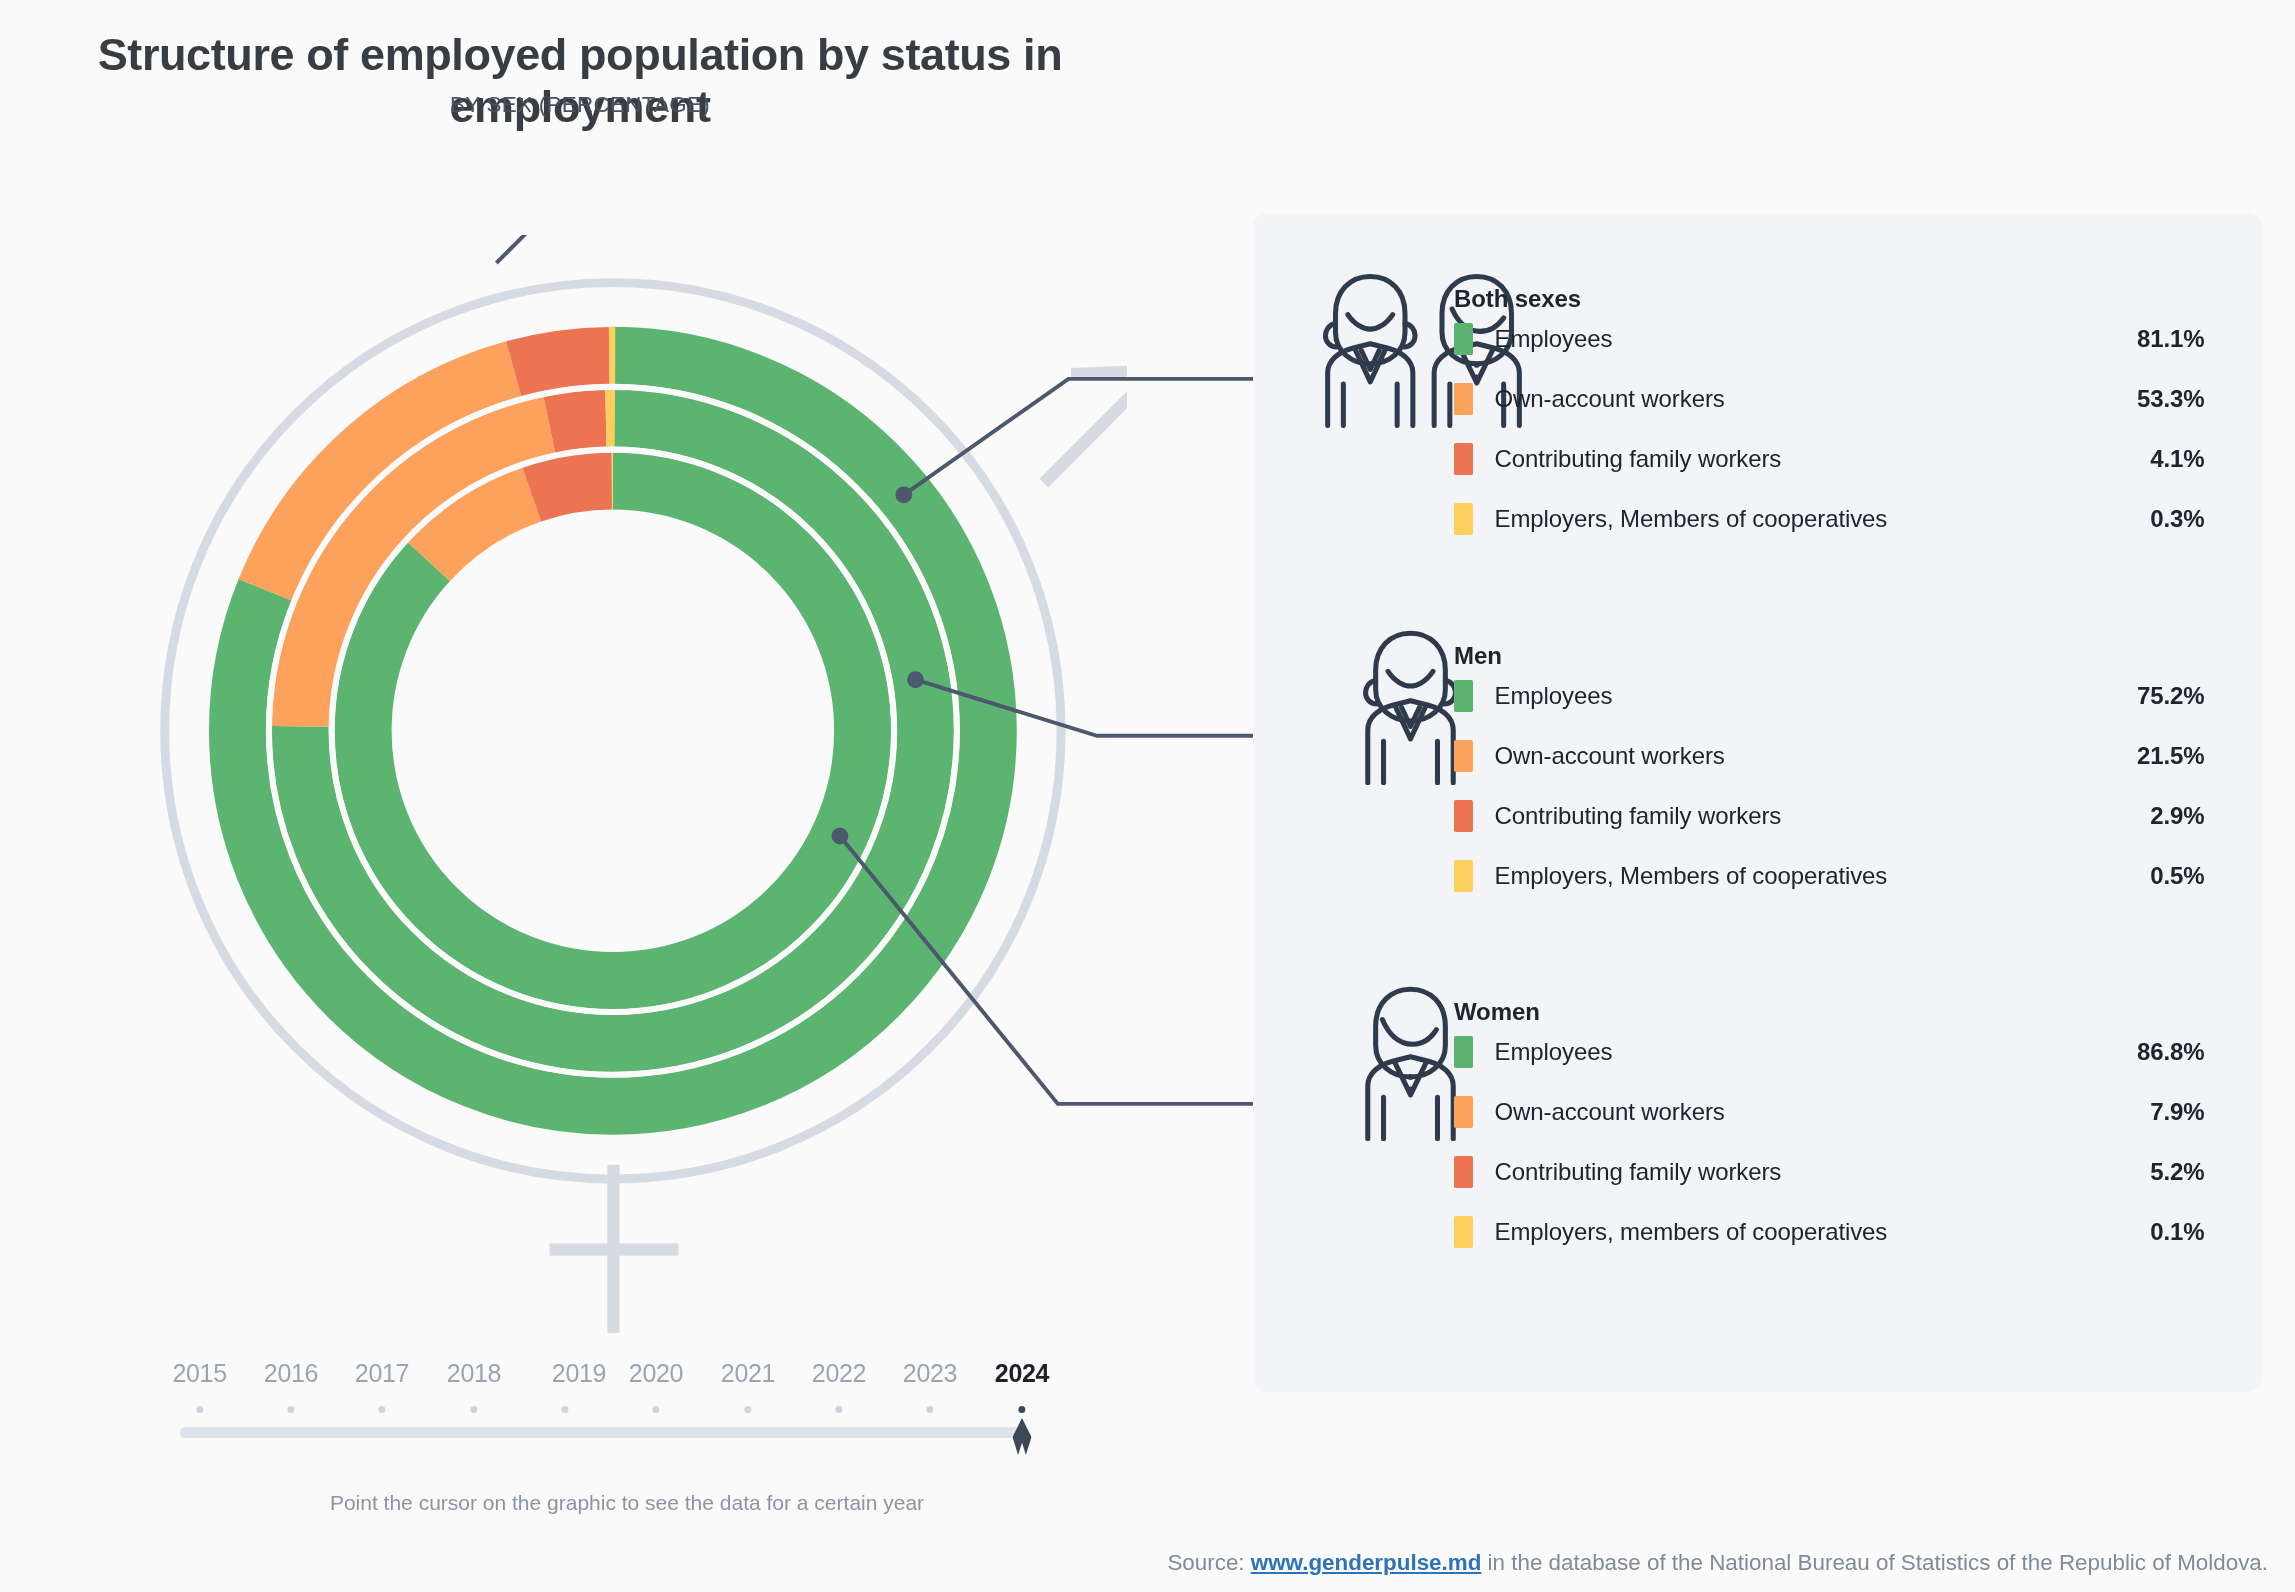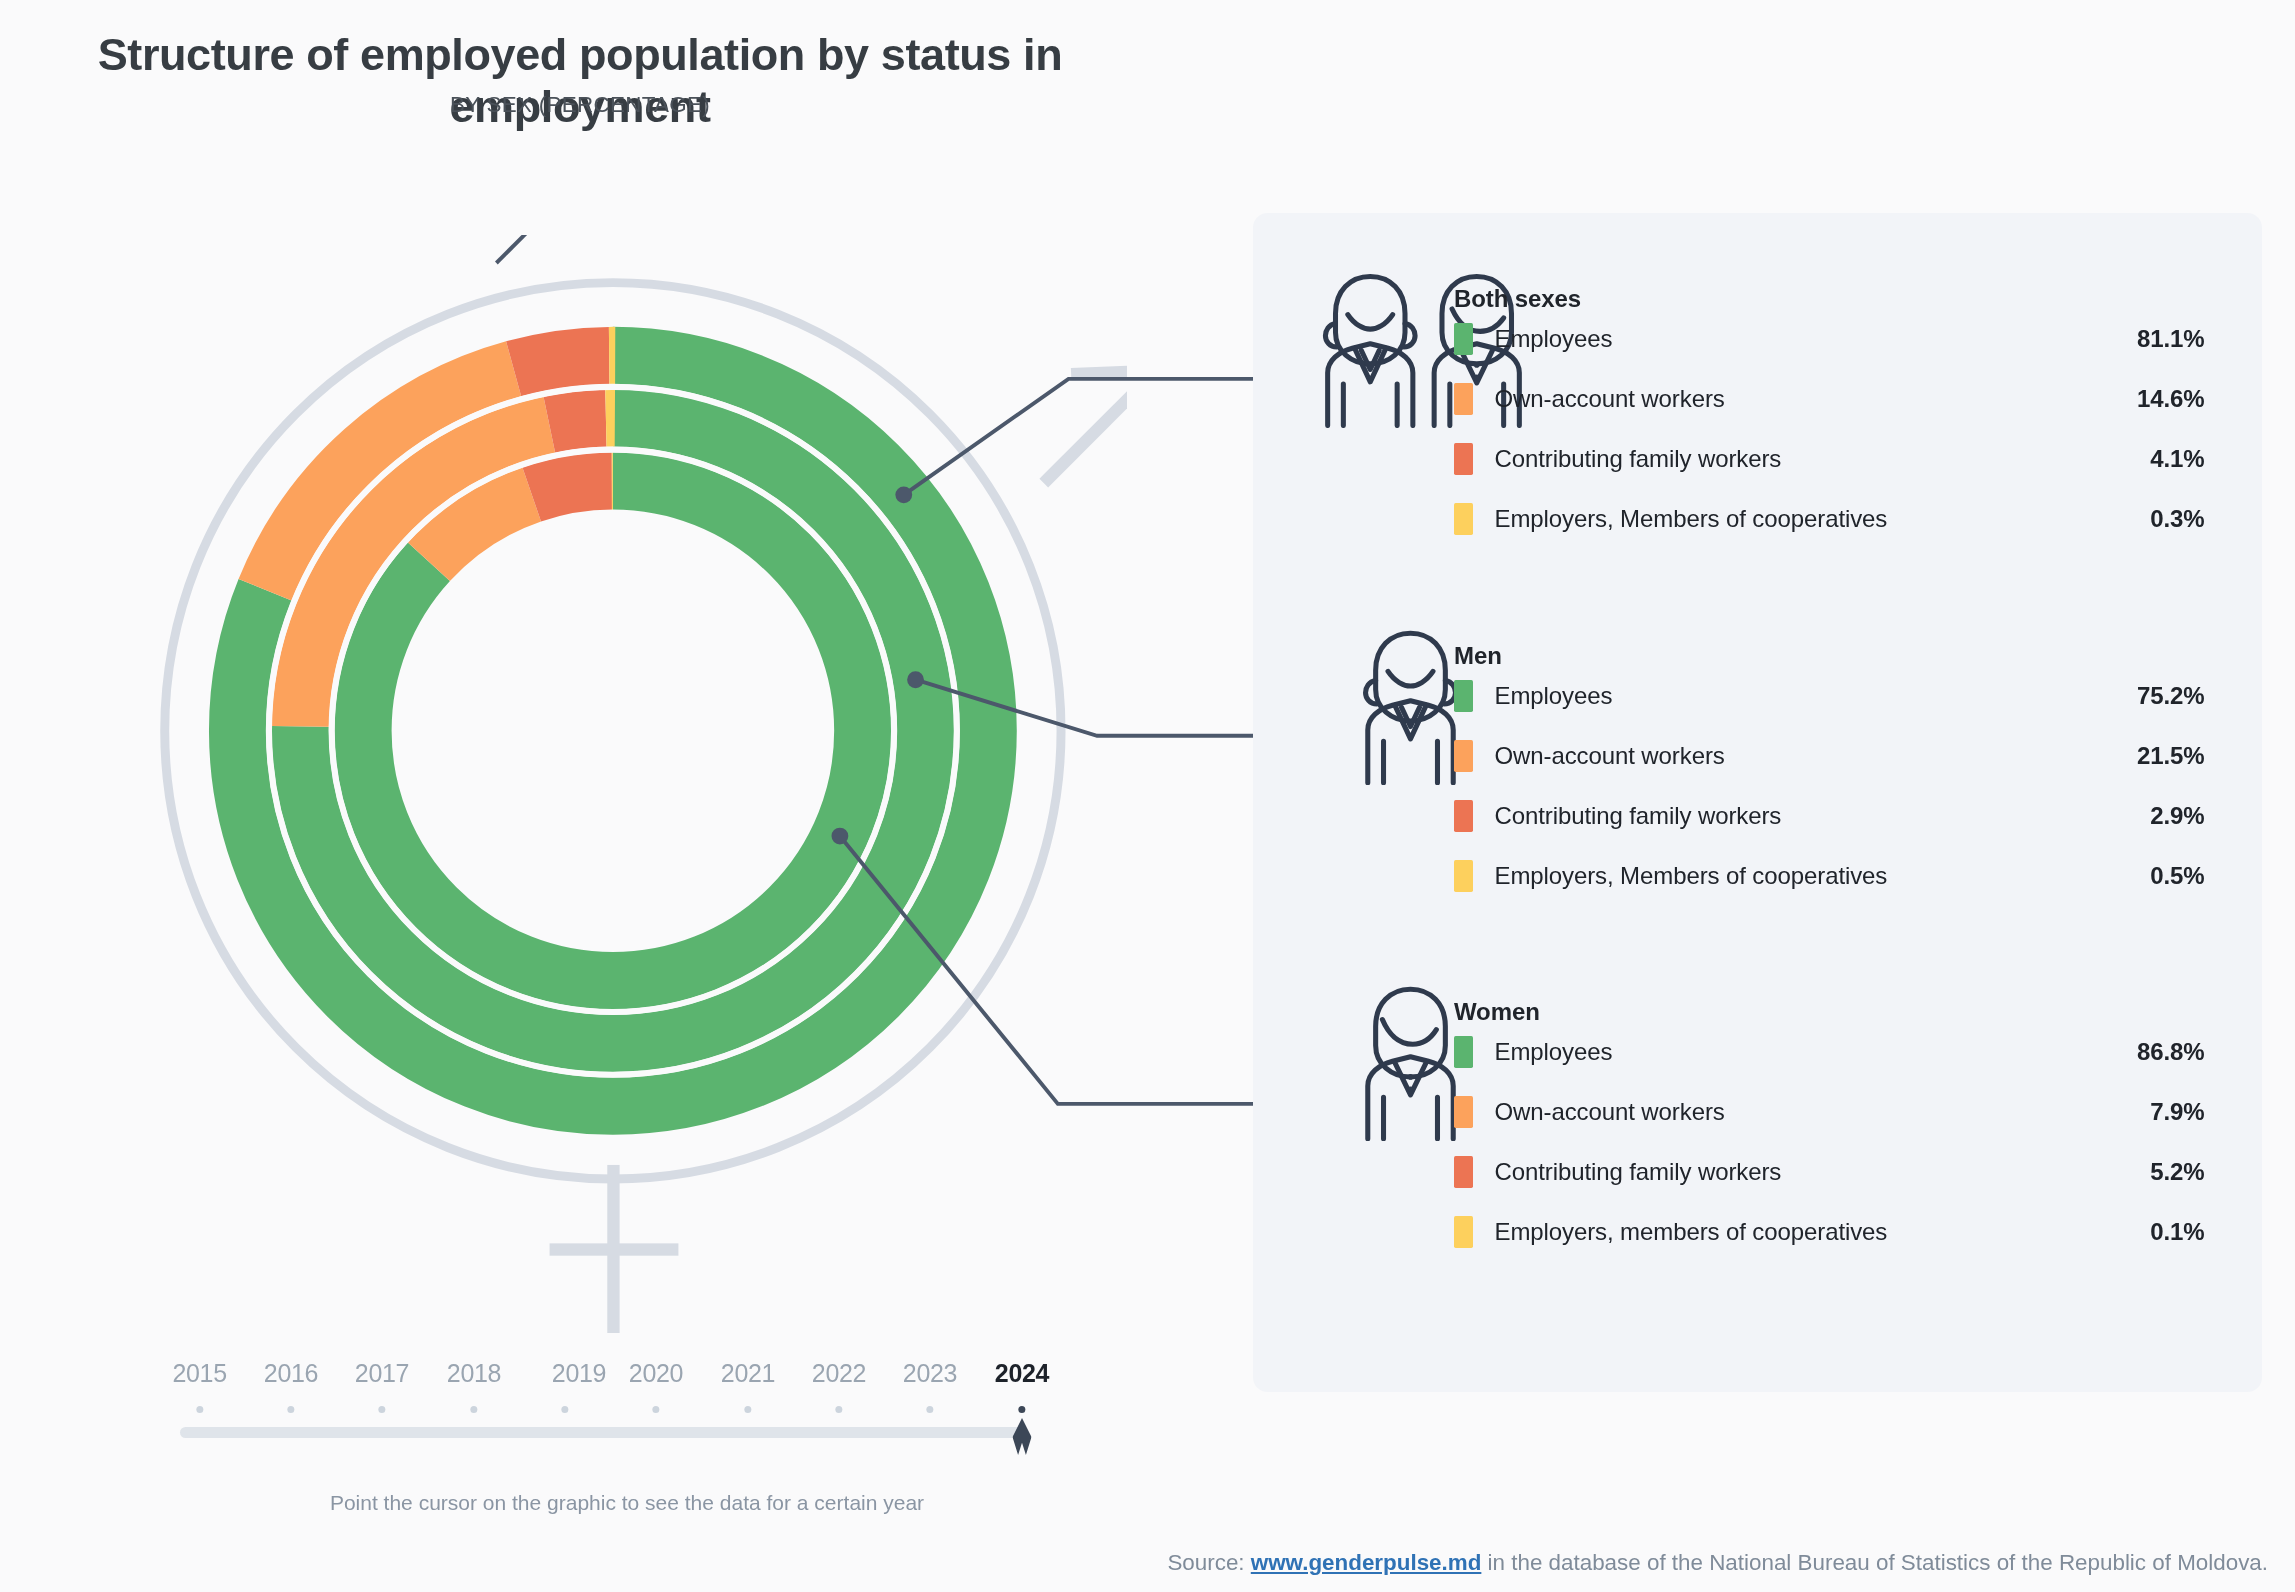--- a/index.html
+++ b/index.html
@@ -291,21 +291,21 @@
       <div class="group-title">Both sexes</div>
       <div class="legend-rows">
         <div class="legend-row">
           <span class="swatch" style="background:#5bb46f"></span>
           <span class="legend-label">Employees</span>
           <span class="legend-value">81.1%</span>
         </div>
         <div class="legend-row">
           <span class="swatch" style="background:#fca25c"></span>
           <span class="legend-label">Own-account workers</span>
-          <span class="legend-value">14.6%</span>
+          <span class="legend-value">53.3%</span>
         </div>
         <div class="legend-row">
           <span class="swatch" style="background:#ec7453"></span>
           <span class="legend-label">Contributing family workers</span>
           <span class="legend-value">4.1%</span>
         </div>
         <div class="legend-row">
           <span class="swatch" style="background:#fdd05d"></span>
           <span class="legend-label">Employers, Members of cooperatives</span>
           <span class="legend-value">0.3%</span>

